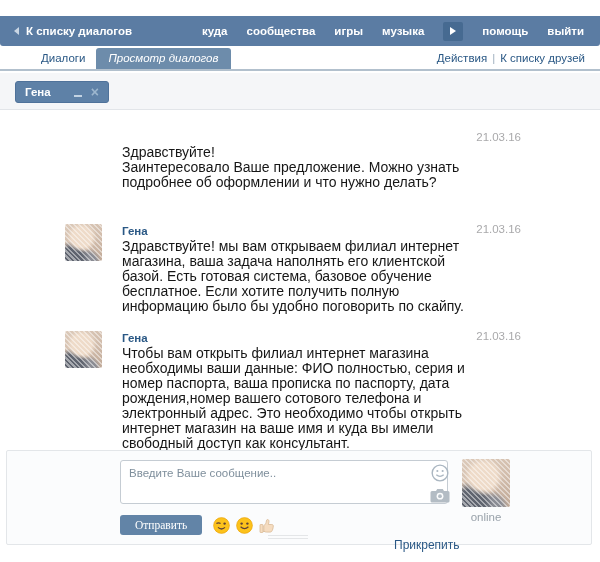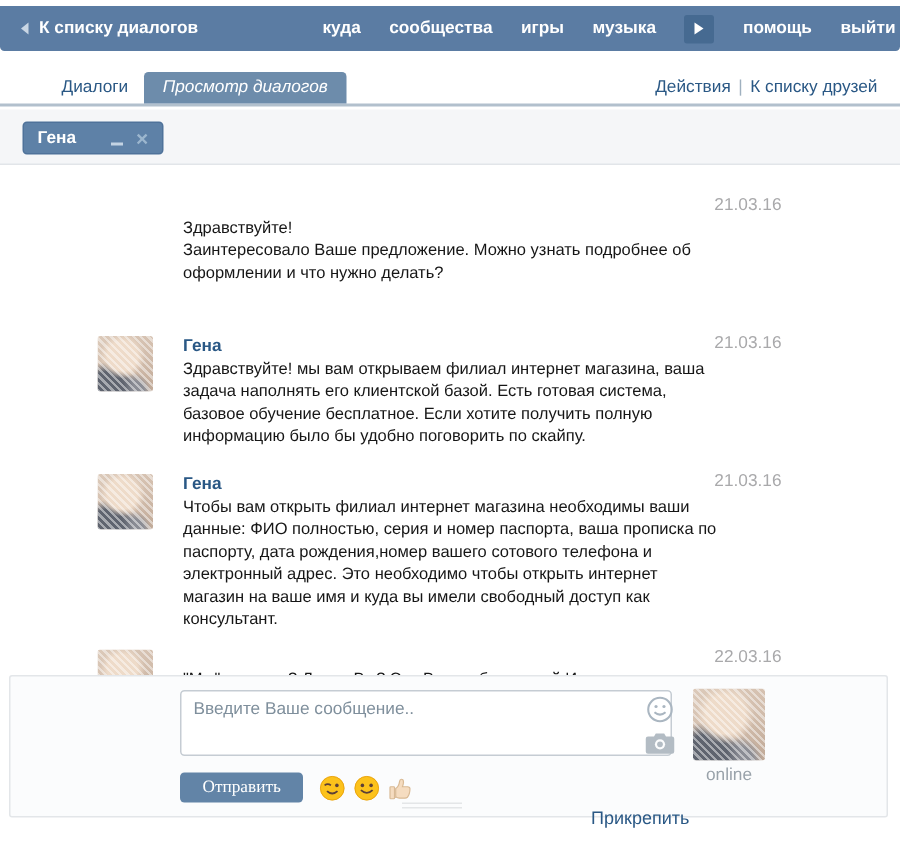--- a/index.html
+++ b/index.html
@@ -1,23 +1,23 @@
 <!DOCTYPE html>
 <html><head>
 <meta charset="utf-8">
 <style>
   * { margin:0; padding:0; box-sizing:border-box; }
   html,body { width:600px; height:562px; background:#fff; overflow:hidden;
               font-family:"Liberation Sans", sans-serif; }
   .stage { position:relative; width:600px; height:562px; background:#fff; }
 
   
-  .topbar { position:absolute; left:0; top:4px; width:600px; height:30px;
+  .topbar { position:absolute; left:0; top:16px; width:600px; height:30px;
             background:#5b7ca3; border-radius:0 0 3px 3px;
-            display:flex; align-items:center; padding:0 3px 0 14px;
+            display:flex; align-items:center; padding:0 16px 0 14px;
             color:#fff; font-size:11.5px; font-weight:bold; }
   .back { display:flex; align-items:center; gap:7px; cursor:pointer; }
   .back-arrow { width:0; height:0; border-top:4px solid transparent;
                 border-bottom:4px solid transparent; border-right:5px solid #c9d6e4; }
   .topnav { margin-left:auto; display:flex; align-items:center; gap:19px; }
   .topnav span { cursor:pointer; }
   .navbtn { width:20px; height:19px; background:#466a91; border-radius:2px;
             display:flex; align-items:center; justify-content:center; cursor:pointer; }
   .navbtn .tri { width:0; height:0; border-left:6px solid #fff;
                  border-top:4px solid transparent; border-bottom:4px solid transparent; }
@@ -48,21 +48,21 @@
   
   .messages { position:absolute; top:110px; left:0; width:600px; bottom:0;
               background:#fff; padding:20px 14px 0 14px; overflow:hidden; }
   .msg { position:relative; padding-left:108px; }
   .msg .avatar { position:absolute; left:51px; top:2px; width:37px; height:37px;
                  border-radius:2px; cursor:pointer; }
   .msg .namerow { min-height:15px; line-height:15px; }
   .msg .name { color:#2a5885; font-weight:bold; font-size:11.5px; cursor:pointer; }
   .msg .date { position:absolute; right:65px; top:0; color:#a9a9ab;
                font-size:11.5px; line-height:15px; }
-  .msg .text { font-size:11px; line-height:15px; color:#161616;
+  .msg .text { font-size:14px; line-height:15px; color:#161616;
                max-width:358px; white-space:pre-line; }
   .m0 { margin-bottom:32px; }
   .m1 { margin-bottom:15px; }
   .m2 { margin-bottom:10px; }
 
   .avatar-blur {
     background:
       repeating-linear-gradient(45deg, rgba(255,255,255,0.45) 0 1.5px, rgba(255,255,255,0) 1.5px 3.5px),
       radial-gradient(circle at 45% 36%, #eedbc9 0 32%, rgba(238,219,201,0) 48%),
       radial-gradient(circle at 18% 94%, #5f646f 0 24%, rgba(95,100,111,0) 38%),

